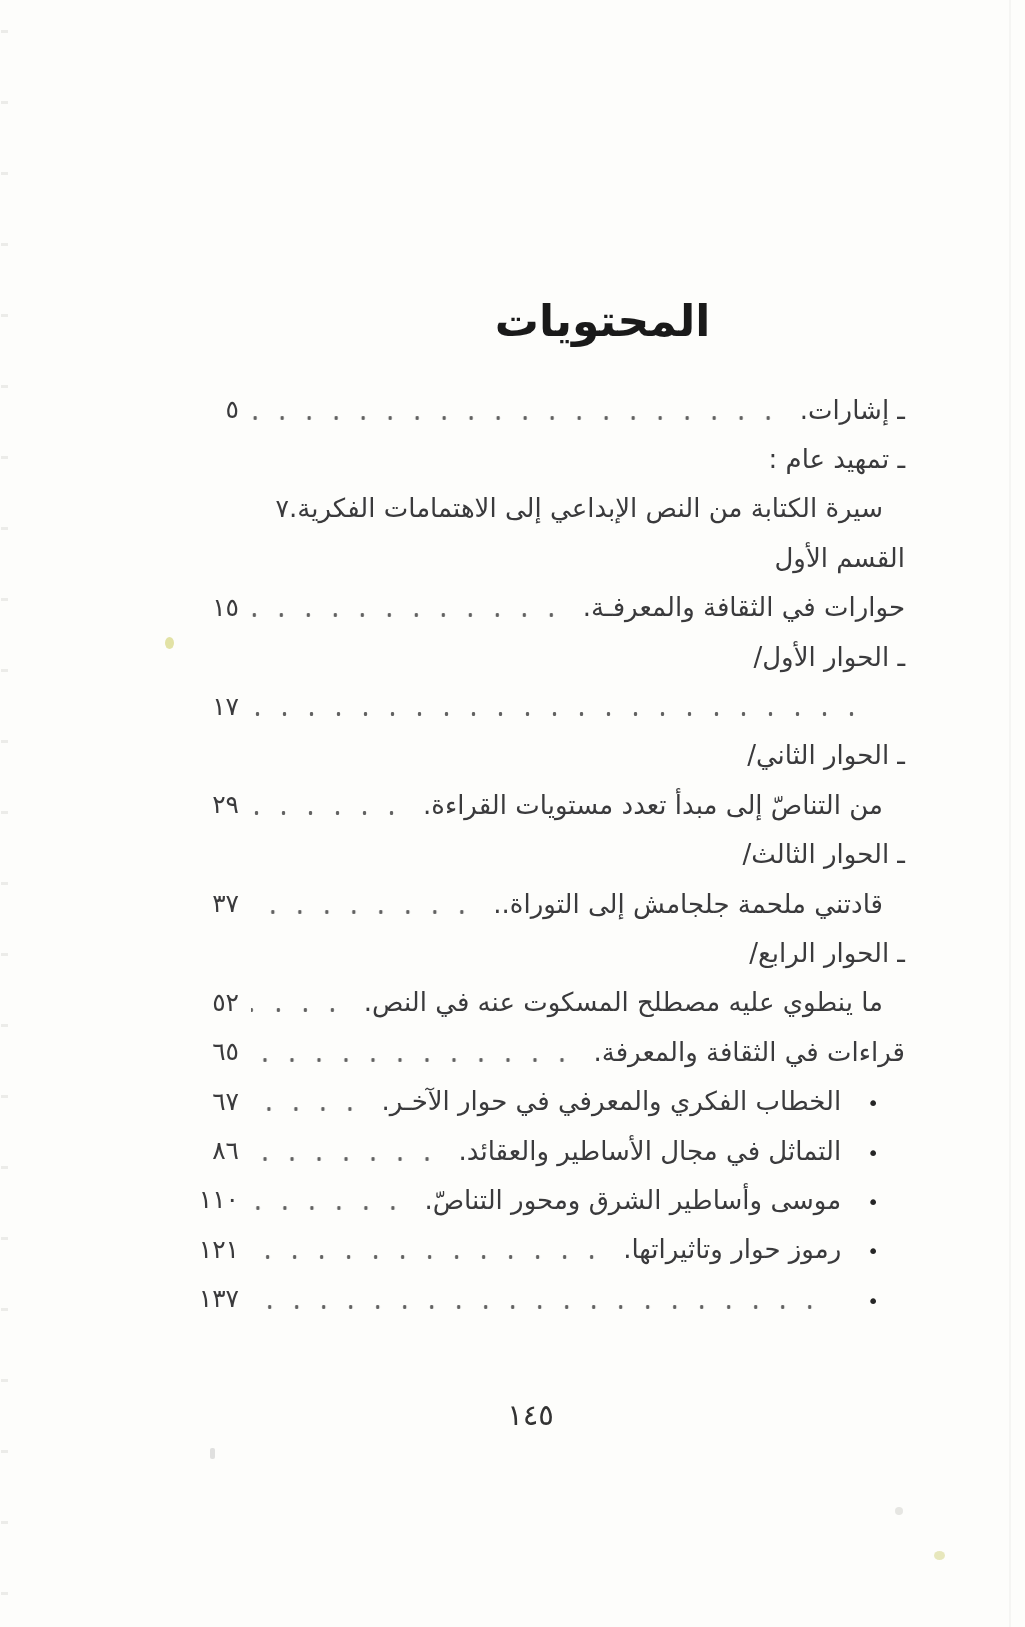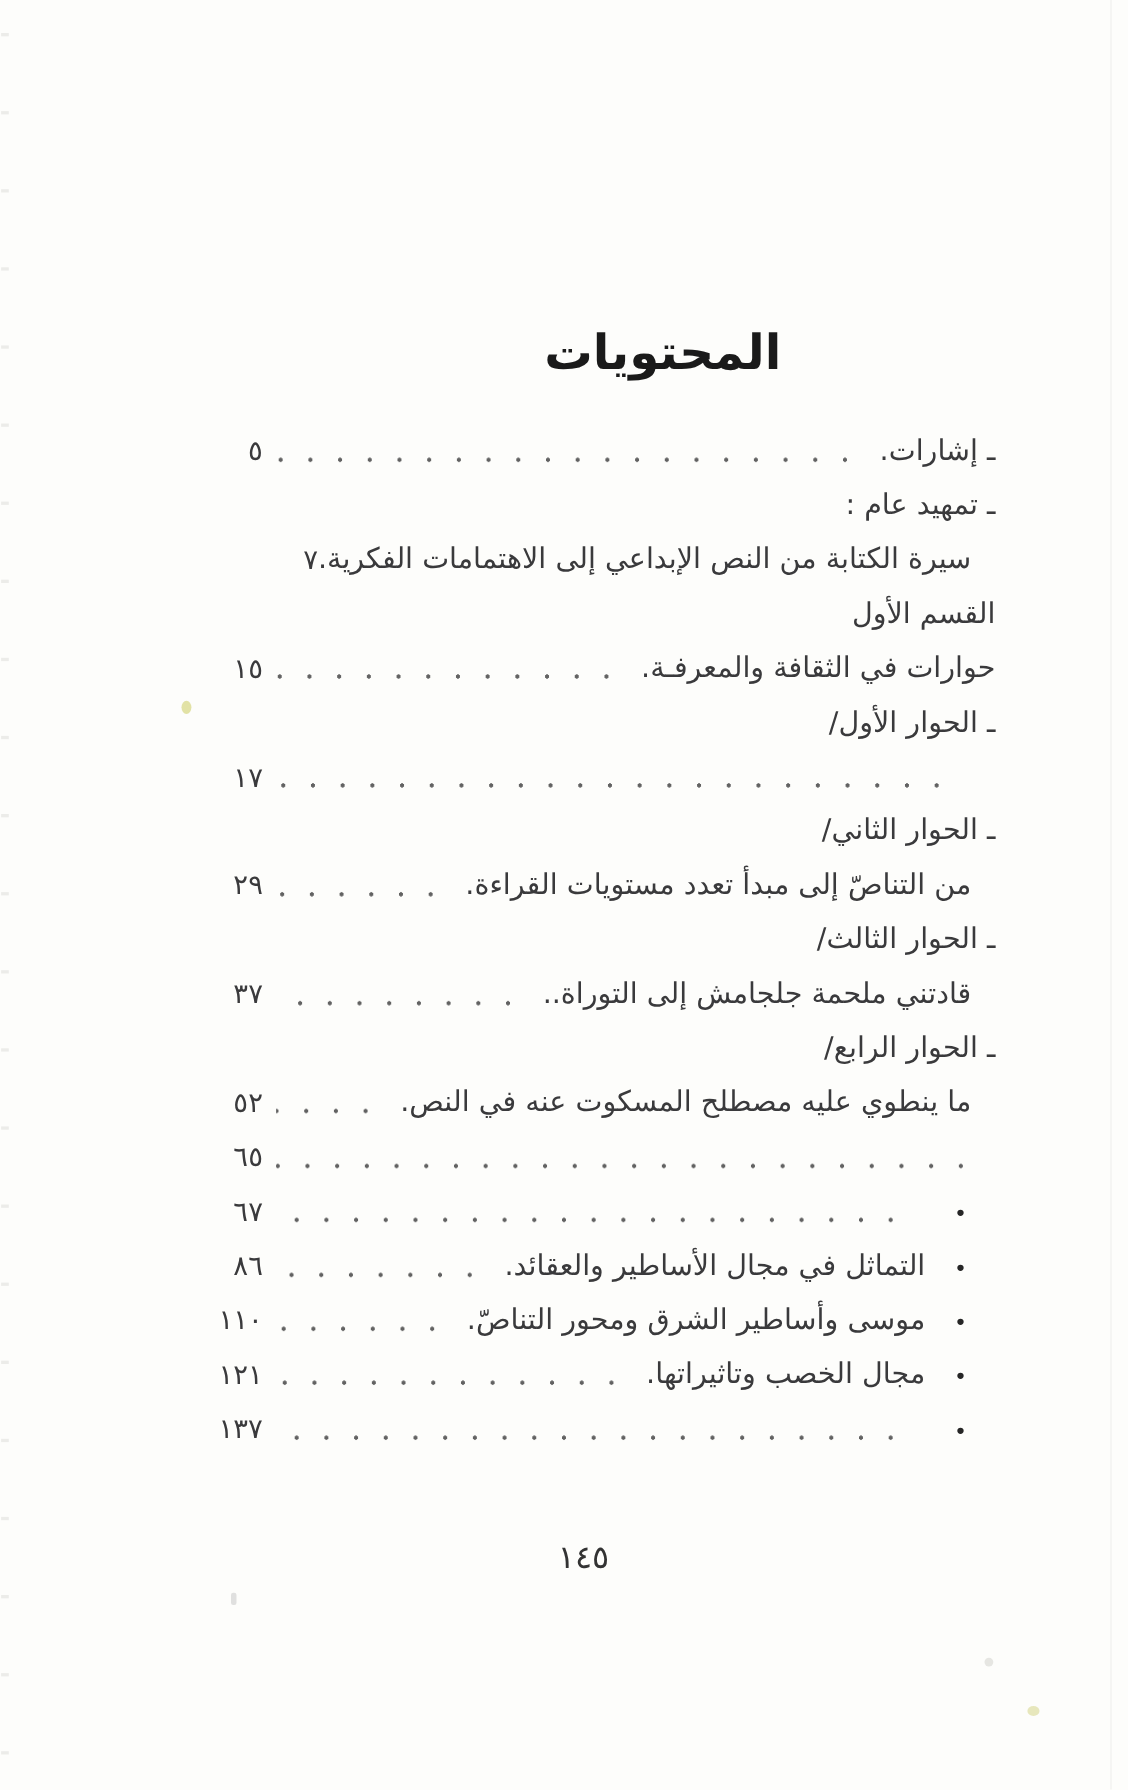--- a/index.html
+++ b/index.html
@@ -124,47 +124,49 @@
   </div>
 
   <div class="row sub">
     <span class="txt">ما ينطوي عليه مصطلح المسكوت عنه في النص.</span>
     <span class="leader"></span>
     <span class="pagenum">٥٢</span>
   </div>
 
 
   <div class="row">
+    <span class="txt">قراءات في الثقافة والمعرفة.</span>
     <span class="leader"></span>
     <span class="pagenum">٦٥</span>
   </div>
 
   <div class="row bullet-row">
     <span class="bullet">•</span>
+    <span class="txt">الخطاب الفكري والمعرفي في حوار الآخـر.</span>
     <span class="leader"></span>
     <span class="pagenum">٦٧</span>
   </div>
 
   <div class="row bullet-row">
     <span class="bullet">•</span>
     <span class="txt">التماثل في مجال الأساطير والعقائد.</span>
     <span class="leader"></span>
     <span class="pagenum">٨٦</span>
   </div>
 
   <div class="row bullet-row">
     <span class="bullet">•</span>
     <span class="txt">موسى وأساطير الشرق ومحور التناصّ.</span>
     <span class="leader"></span>
     <span class="pagenum">١١٠</span>
   </div>
 
   <div class="row bullet-row">
     <span class="bullet">•</span>
-    <span class="txt">مجال الخصب وتاثيراتها.</span>
+    <span class="txt">رموز حوار وتاثيراتها.</span>
     <span class="leader"></span>
     <span class="pagenum">١٢١</span>
   </div>
 
   <div class="row bullet-row">
     <span class="bullet">•</span>
     <span class="leader"></span>
     <span class="pagenum">١٣٧</span>
   </div>
 

